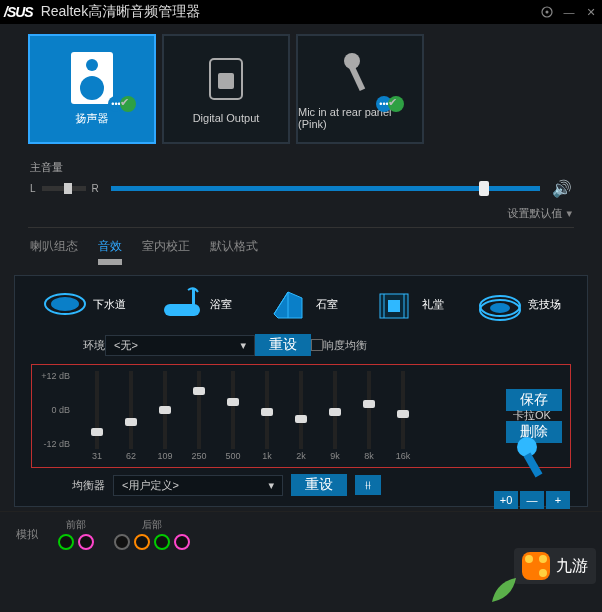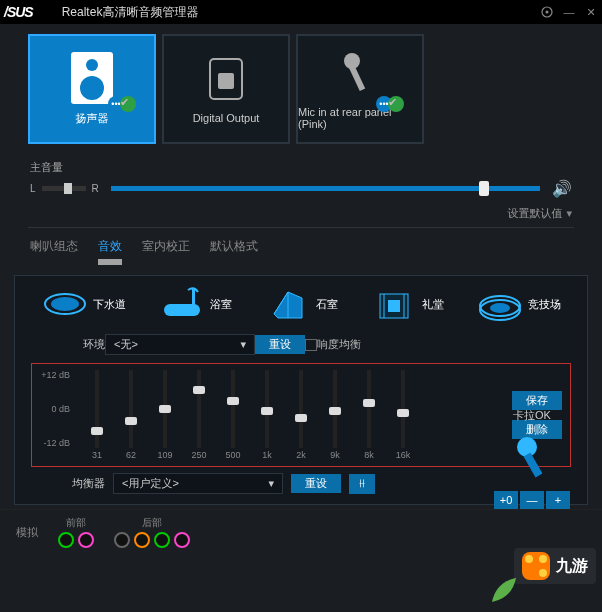--- a/index.html
+++ b/index.html
@@ -1,20 +1,20 @@
 <!DOCTYPE html>
 <html><head>
 <meta charset="utf-8">
 <style>
 * { margin: 0; padding: 0; box-sizing: border-box; font-family: "Microsoft YaHei", sans-serif; }
 body { width: 602px; height: 612px; background: #1a1d21; color: #bbb; font-size: 11px; overflow: hidden; position: relative; }
 
 .titlebar { height: 24px; background: #000; display: flex; align-items: center; padding: 0 4px; }
 .logo { color: #fff; font-weight: bold; font-size: 14px; font-style: italic; margin-right: 8px; letter-spacing: -1px; }
-.title-text { color: #ddd; font-size: 12px; flex: 1; margin-left: 21px; }
+.title-text { color: #ddd; font-size: 14px; flex: 1; }
 .win-btns { display: flex; gap: 8px; color: #888; }
 .win-btn { width: 14px; height: 14px; cursor: pointer; display: flex; align-items: center; justify-content: center; }
 
 .devices { display: flex; gap: 6px; padding: 10px 28px; }
 .device { width: 128px; height: 110px; border: 2px solid #2a3540; background: #141b20; display: flex; flex-direction: column; align-items: center; justify-content: center; cursor: pointer; position: relative; }
 .device.active { background: #0a7fc8; border-color: #2fa8ff; }
 .device-label { margin-top: 8px; font-size: 11px; color: #ccc; }
 .device.active .device-label { color: #fff; }
 .device-icon { width: 50px; height: 50px; display: flex; align-items: center; justify-content: center; }
 .badge-ok { position: absolute; bottom: 30px; right: 18px; display: flex; }
@@ -43,21 +43,21 @@
 .panel { margin: 2px 14px 4px; border: 1px solid #2a3540; background: #12181e; padding: 8px 10px 6px; }
 
 .presets { display: flex; justify-content: space-around; margin-bottom: 6px; }
 .preset { display: flex; flex-direction: row; align-items: center; gap: 4px; cursor: pointer; color: #fff; }
 .preset svg { width: 48px; height: 40px; }
 .preset-label { font-size: 11px; }
 
 .env-row { display: flex; align-items: center; padding: 4px 20px; }
 .env-label { color: #ccc; font-size: 11px; width: 60px; text-align: right; }
 .select { background: #0d1318; border: 1px solid #2a3540; color: #ccc; padding: 2px 8px; font-size: 11px; min-width: 150px; display: flex; justify-content: space-between; align-items: center; cursor: pointer; }
-.btn { background: #0a6fa8; color: #fff; padding: 2px 14px; font-size: 11px; cursor: pointer; border: none; }
+.btn { background: #0a6fa8; color: #fff; padding: 2px 14px; font-size: 14px; cursor: pointer; border: none; }
 .checkbox { width: 12px; height: 12px; border: 1px solid #666; display: inline-block; }
 
 .eq-container { border: 1px solid #c03030; margin: 4px 6px; padding: 6px 8px; display: flex; gap: 10px; position: relative; }
 .eq-sliders { flex: 1; display: flex; gap: 4px; align-items: flex-start; }
 .eq-scale { display: flex; flex-direction: column; justify-content: space-between; height: 78px; color: #888; font-size: 9px; width: 32px; text-align: right; padding-right:2px; }
 .eq-band { display: flex; flex-direction: column; align-items: center; width: 30px; }
 .eq-track { width: 4px; height: 78px; background: #222; position: relative; }
 .eq-knob { position: absolute; left: -4px; width: 12px; height: 8px; background: #ddd; border-radius: 2px; }
 .eq-freq { font-size: 9px; color: #888; margin-top: 2px; white-space:nowrap; }
 .eq-btns { display: flex; flex-direction: column; gap: 10px; justify-content: center; }
@@ -78,21 +78,21 @@
 .jack { width: 16px; height: 16px; border-radius: 50%; border: 2px solid; background:#111; }
 .j-green { border-color: #0c0; }
 .j-pink2 { border-color: #f4c; }
 .j-black { border-color: #666; }
 .j-orange { border-color: #f80; }
 .foot-sim { color: #888; font-size: 11px; }
 
 .watermark { position: absolute; right: 6px; bottom: 28px; display: flex; align-items: center; gap: 6px; background: rgba(255,255,255,0.06); padding:4px 8px; border-radius:4px; }
 .wm-icon { width: 28px; height: 28px; background: #ff7a00; border-radius: 8px; position: relative; }
 .wm-dot { position:absolute; width:8px; height:8px; background:#ffd040; border-radius:50%; }
-.wm-text { color: #fff; font-size: 16px; font-weight: bold; }
+.wm-text { color: #fff; font-size: 16px; font-weight: normal; }
 
 .leaf { position: absolute; right: 80px; bottom: 4px; width: 36px; height: 36px; }
 </style>
 </head>
 <body>
 
 <div class="titlebar">
   <span class="logo">/SUS</span>
   <span class="title-text">Realtek高清晰音频管理器</span>
   <div class="win-btns">

